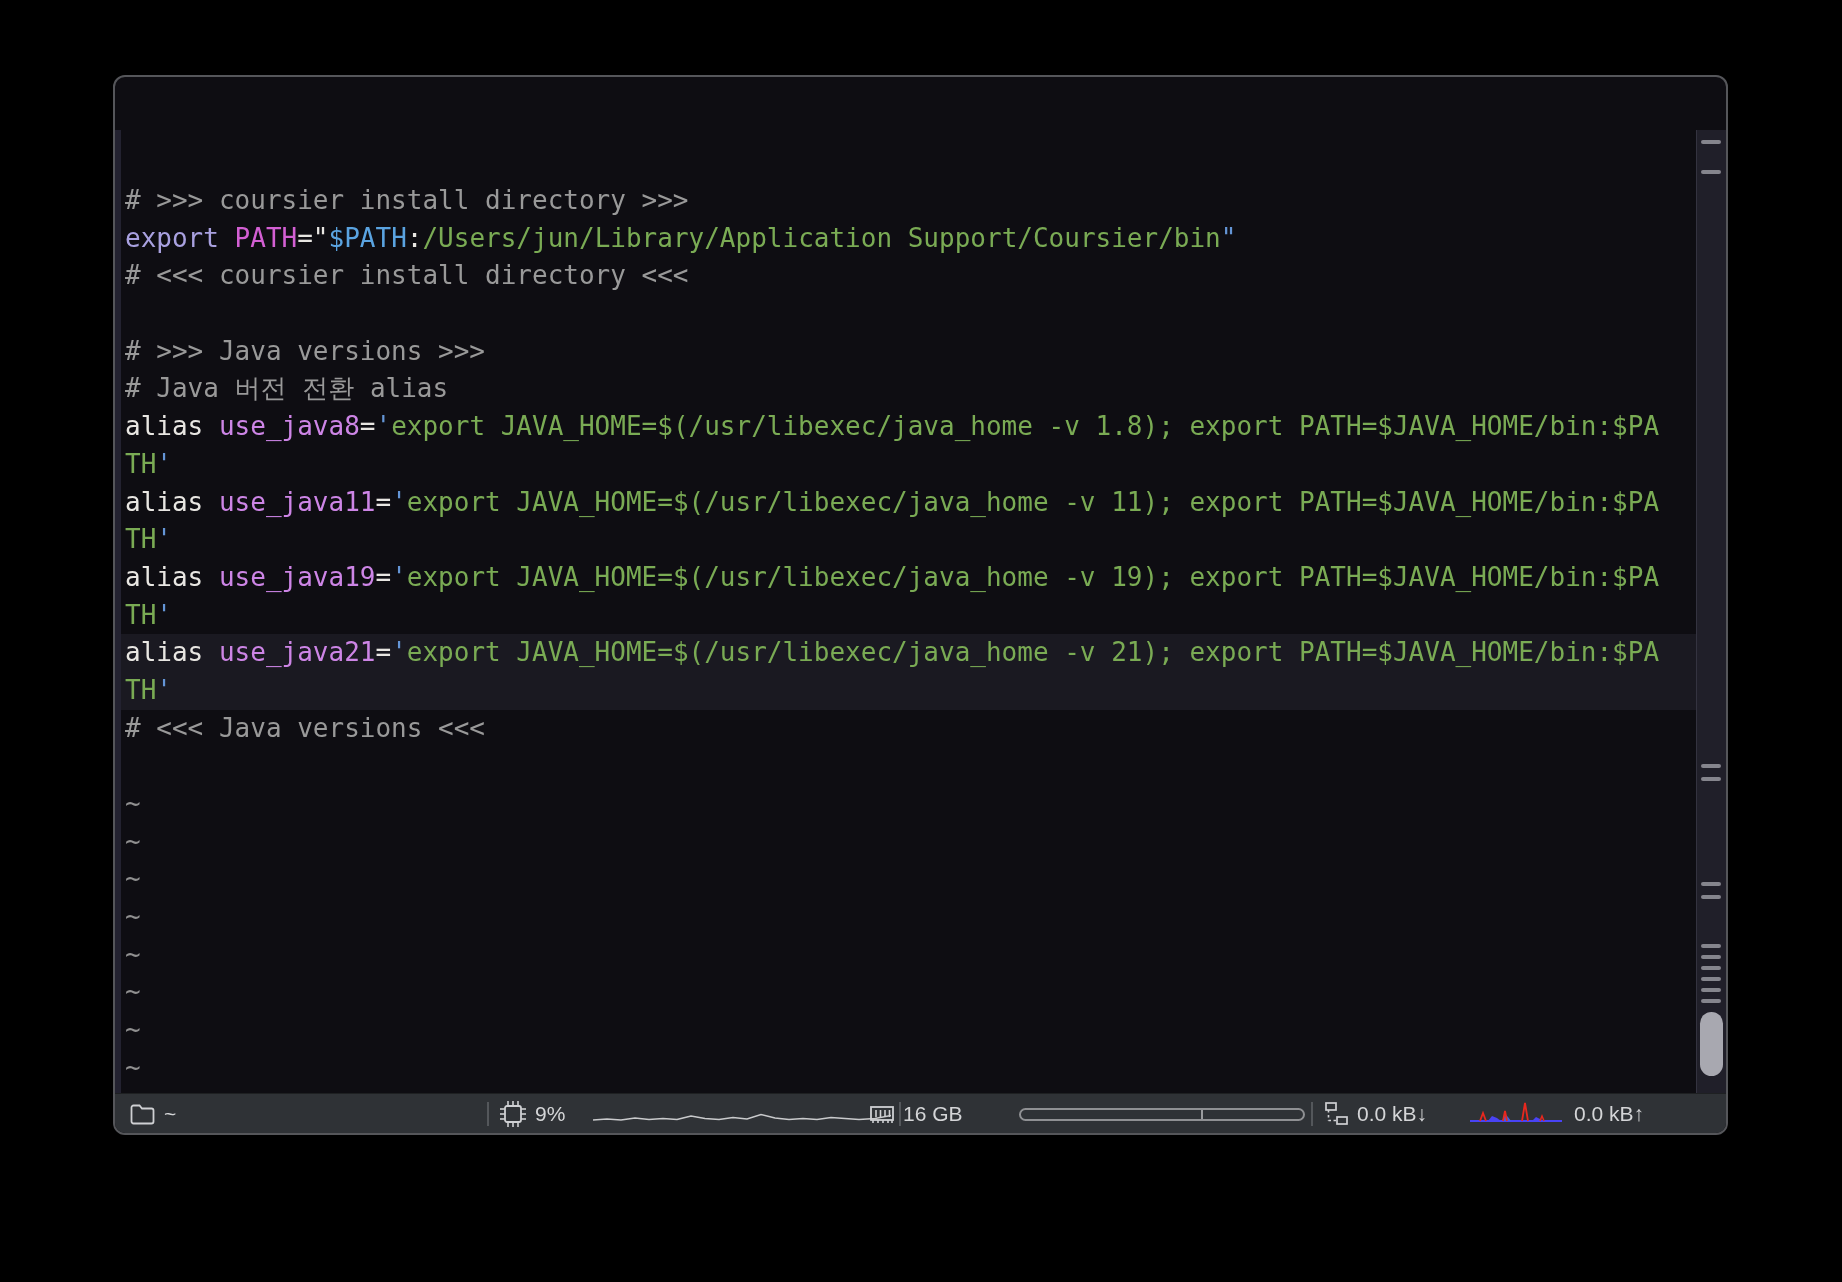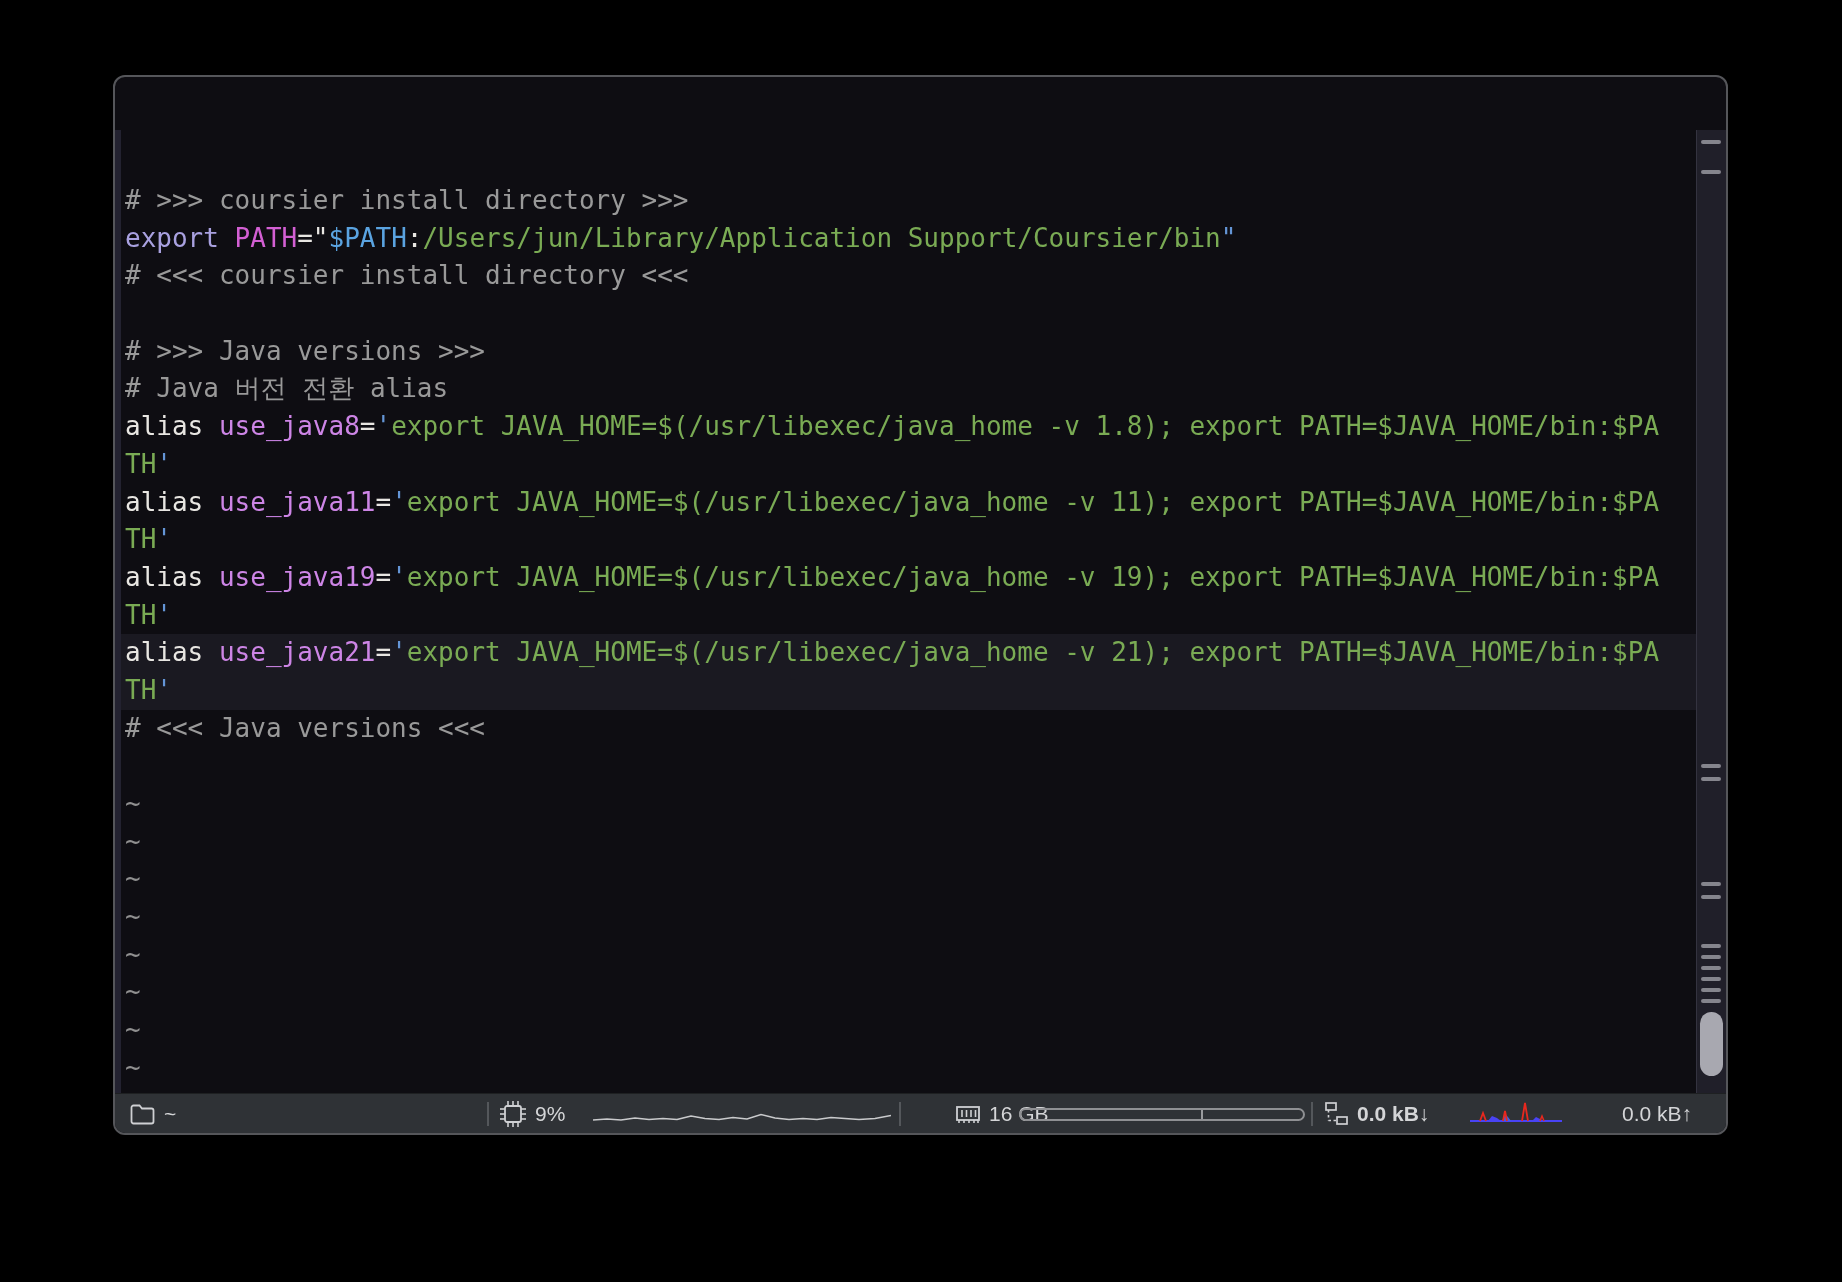--- a/index.html
+++ b/index.html
@@ -116,21 +116,21 @@
     </div>
 
     <div class="sb-item" style="left:478px;">
       <svg width="298" height="26" viewBox="0 0 298 26">
         <polyline points="0,19 14,18 28,19 42,17 56,18.5 70,17.5 84,18.5 98,15 112,17.5 126,18.5 140,16.5 154,18 168,13.5 182,17 196,18.5 210,17.5 224,18.5 238,16.5 252,17.5 266,18.5 282,17.5 298,14.5" fill="none" stroke="#c9cacc" stroke-width="1.6"></polyline>
       </svg>
     </div>
 
     <div class="divider" style="left:784px;"></div>
 
-    <div class="sb-item" style="left:840px;">
+    <div class="sb-item" style="left:754px;">
       <svg width="26" height="26" viewBox="0 0 26 26">
         <rect x="2" y="6" width="22" height="13" fill="none" stroke="#cfd0d3" stroke-width="1.8"></rect>
         <g stroke="#cfd0d3" stroke-width="1.6">
           <line x1="7" y1="9" x2="7" y2="16"></line>
             <line x1="11.5" y1="9" x2="11.5" y2="16"></line>
           <line x1="16" y1="9" x2="16" y2="16"></line>
             <line x1="20.5" y1="9" x2="20.5" y2="16"></line>
           <line x1="4" y1="19" x2="4" y2="22"></line>
             <line x1="9" y1="19" x2="9" y2="22"></line>
           <line x1="14" y1="19" x2="14" y2="22"></line>
@@ -140,21 +140,21 @@
       </svg>
       <span>16 GB</span>
     </div>
 
     <div class="membar" style="left:904px; width:286px;">
       <div class="memtick" style="left:64%;"></div>
     </div>
 
     <div class="divider" style="left:1196px;"></div>
 
-    <div class="sb-item" style="left:1208px;font-weight:bold;">
+    <div class="sb-item" style="left:1208px;">
       <svg width="26" height="26" viewBox="0 0 26 26">
         <rect x="3" y="2" width="10" height="7" fill="none" stroke="#cfd0d3" stroke-width="1.7"></rect>
         <rect x="14" y="16" width="10" height="7" fill="none" stroke="#cfd0d3" stroke-width="1.7"></rect>
         <g stroke="#cfd0d3" stroke-width="1.6" stroke-dasharray="2.5 2.5">
           <line x1="5.5" y1="9" x2="5.5" y2="19.5"></line>
           <line x1="5.5" y1="19.5" x2="13" y2="19.5"></line>
         </g>
       </svg>
       <span>0.0 kB↓</span>
     </div>
@@ -165,18 +165,18 @@
         <polygon points="18,20 22,15 27,17 31,20" fill="#4943f5"></polygon>
         <polygon points="32,20 35,13 38,16 41,20" fill="#3a63e8"></polygon>
         <polyline points="10,20 13,12 16,20" fill="none" stroke="#e8281e" stroke-width="1.8"></polyline>
         <polyline points="33,20 35,10 37,20" fill="none" stroke="#e8281e" stroke-width="1.8"></polyline>
         <polyline points="52,20 55,2 58,20" fill="none" stroke="#e8281e" stroke-width="1.8"></polyline>
         <polygon points="62,20 66,16 70,18 74,20" fill="#4943f5"></polygon>
         <polyline points="70,20 72,15 74,20" fill="none" stroke="#e8281e" stroke-width="1.5"></polyline>
       </svg>
     </div>
 
-    <div class="sb-item" style="left:1459px;margin-left:48px;">
+    <div class="sb-item" style="left:1459px;">
       <span>0.0 kB↑</span>
     </div>
 
   </div>
 </div>
 
 </body></html>

